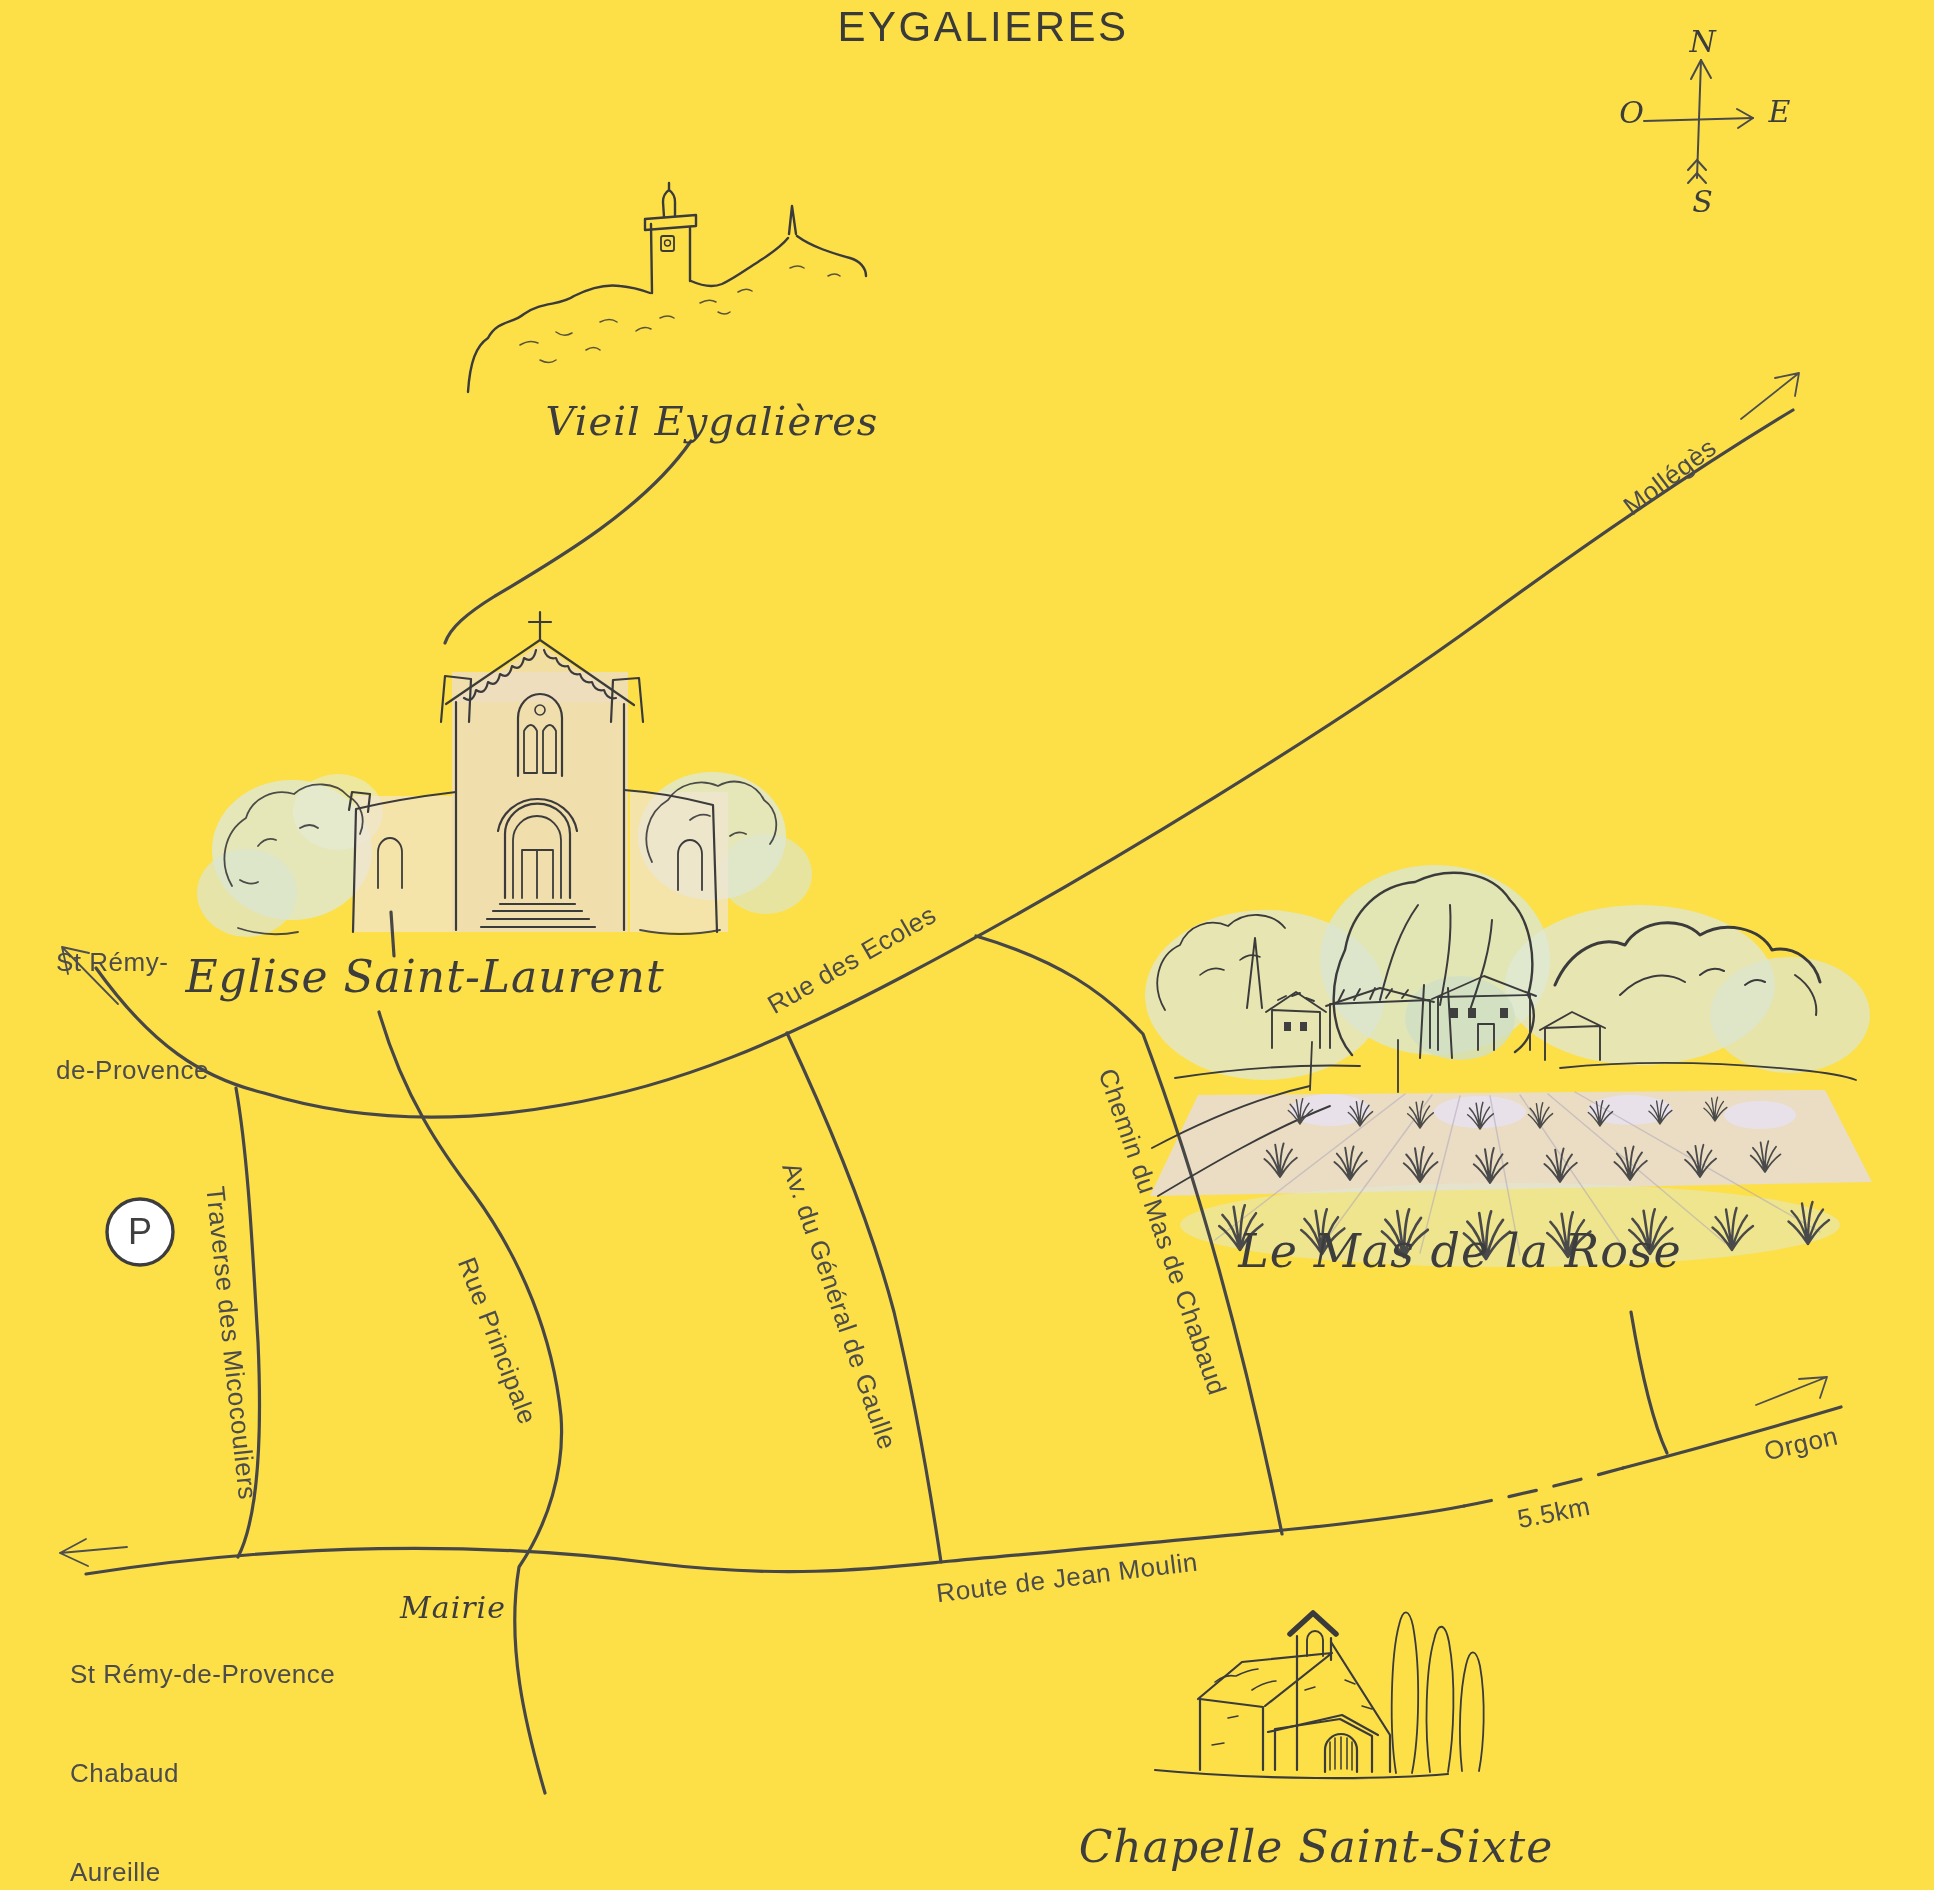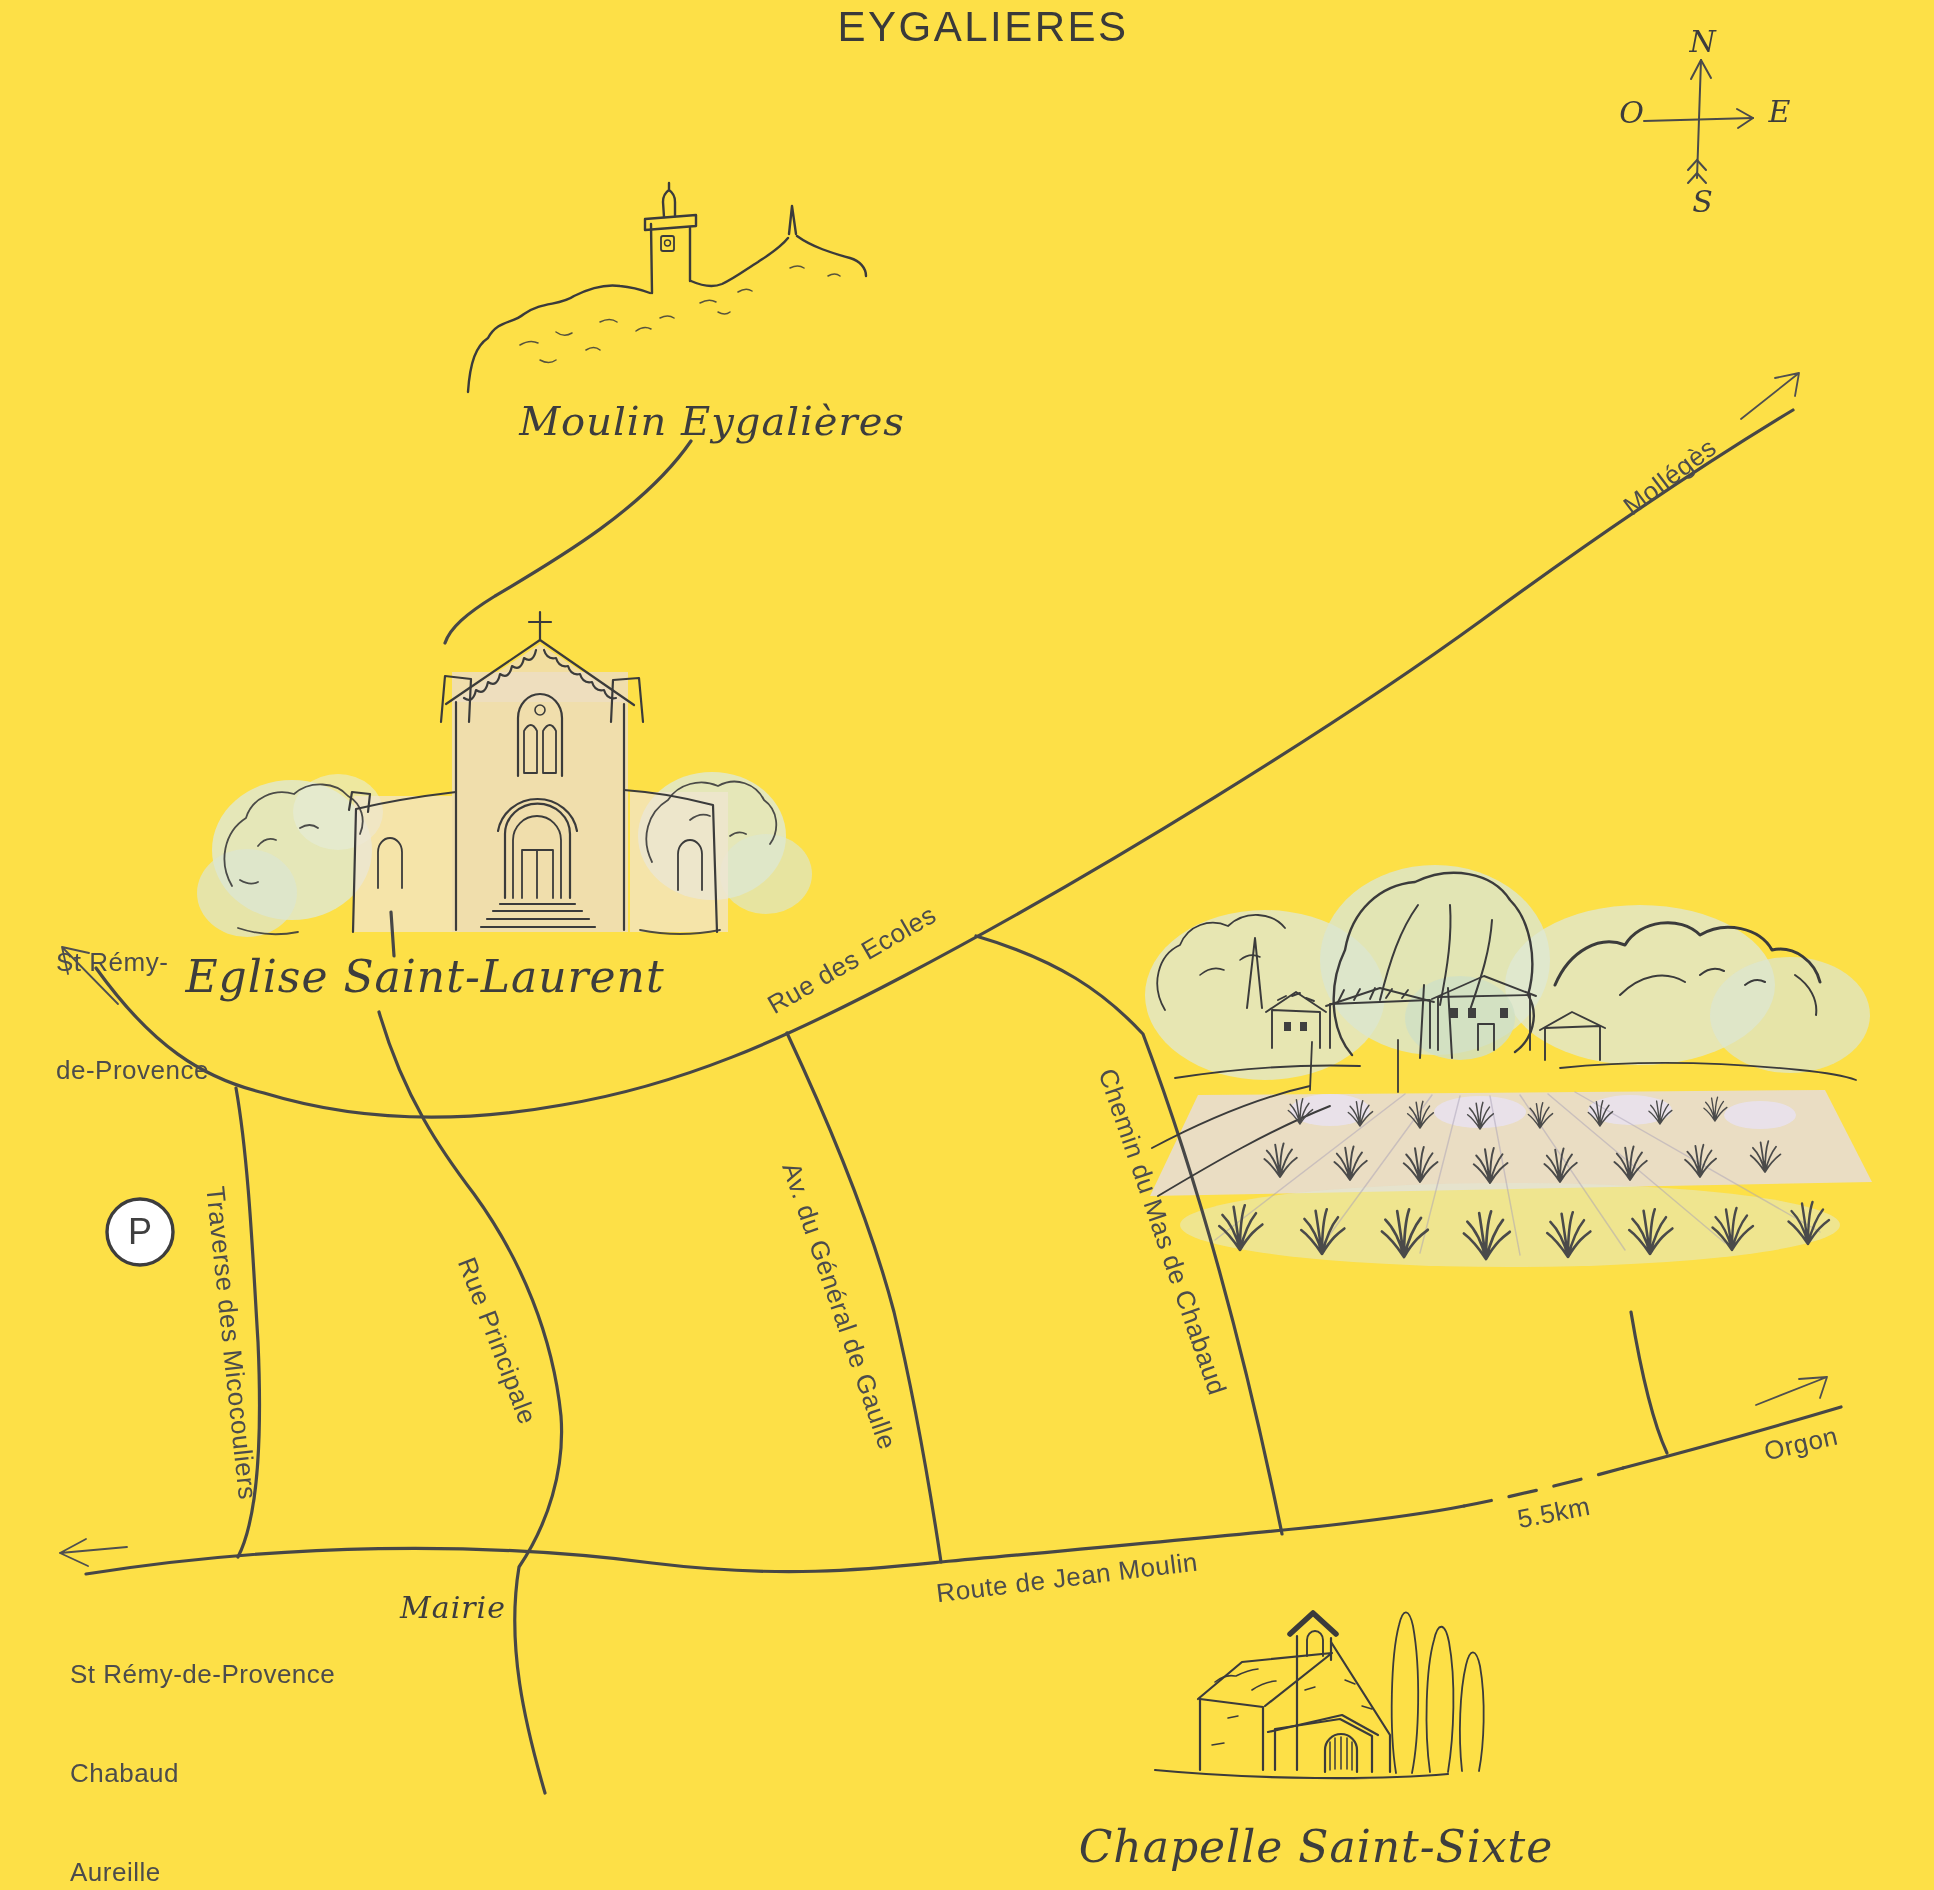--- a/index.html
+++ b/index.html
@@ -240,22 +240,23 @@
   </g>
 </svg>
 
   <div class="lbl title ctr" style="left:983px;top:27px;">EYGALIERES</div>
 
   <div class="lbl script compass-letter ctr" style="left:1703px;top:42px;">N</div>
   <div class="lbl script compass-letter ctr" style="left:1780px;top:112px;">E</div>
   <div class="lbl script compass-letter ctr" style="left:1703px;top:202px;">S</div>
   <div class="lbl script compass-letter ctr" style="left:1632px;top:113px;">O</div>
 
-  <div class="lbl script ctr" style="left:712px;top:421px;font-size:40px;">Moulin Eygalières</div>
+  <div class="lbl script ctr" style="left:712px;top:421px;font-size:40px;">Vieil Eygalières</div>
   <div class="lbl script ctr" style="left:425px;top:977px;font-size:44px;font-style:italic;">Eglise Saint-Laurent</div>
+  <div class="lbl script ctr" style="left:1460px;top:1252px;font-size:46px;">Le Mas de la Rose</div>
   <div class="lbl script ctr" style="left:453px;top:1608px;font-size:30px;">Mairie</div>
   <div class="lbl script ctr" style="left:1316px;top:1847px;font-size:44px;">Chapelle Saint-Sixte</div>
   <div class="lbl plabel ctr" style="left:140px;top:1232px;">P</div>
 
   <div class="lbl ctr" style="left:852px;top:960px;transform:translate(-50%,-50%) rotate(-30deg);">Rue des Ecoles</div>
   <div class="lbl ctr" style="left:839px;top:1306px;transform:translate(-50%,-50%) rotate(71deg);">Av. du Général de Gaulle</div>
   <div class="lbl ctr" style="left:1162px;top:1232px;transform:translate(-50%,-50%) rotate(71deg);">Chemin du Mas de Chabaud</div>
   <div class="lbl ctr" style="left:497px;top:1341px;transform:translate(-50%,-50%) rotate(69deg);">Rue Principale</div>
   <div class="lbl ctr" style="left:231px;top:1343px;transform:translate(-50%,-50%) rotate(84deg);">Traverse des Micocouliers</div>
   <div class="lbl ctr" style="left:1067px;top:1578px;transform:translate(-50%,-50%) rotate(-7deg);">Route de Jean Moulin</div>

